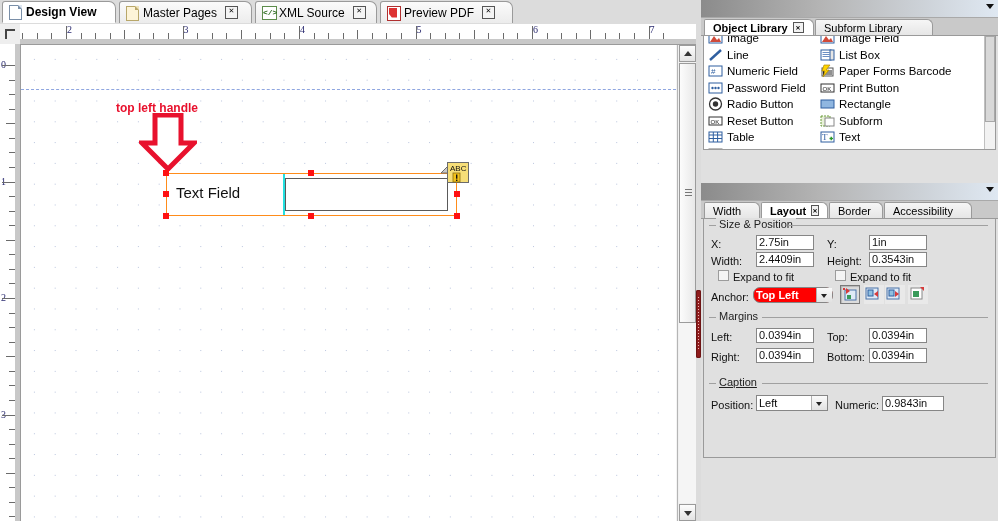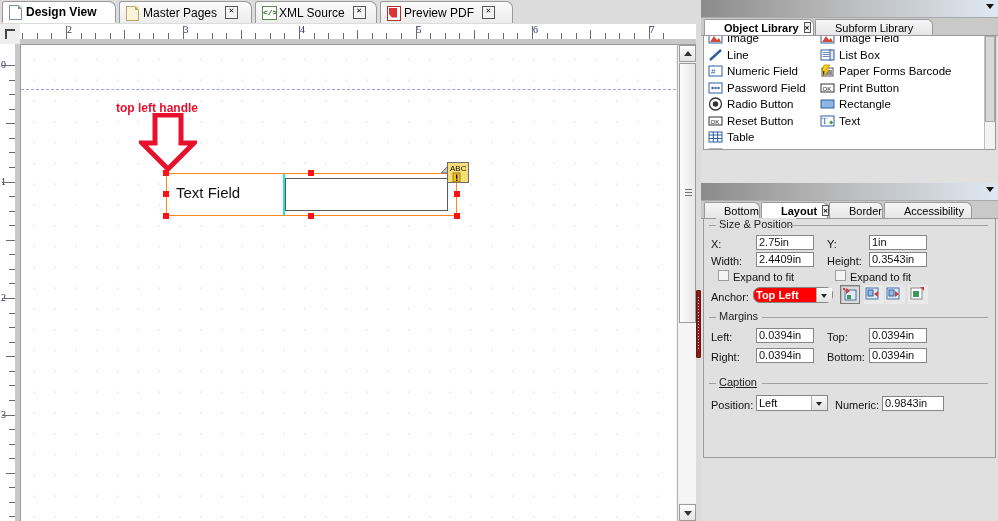--- a/index.html
+++ b/index.html
@@ -94,21 +94,21 @@
 
   .palette-title{position:relative;height:17px;
       background:linear-gradient(90deg,#8b8b8b 0%,#b4b4b4 40%,#dfe8f2 100%);
       border-bottom:1px solid #a9a9a9;}
   .palette-title .chev{position:absolute;right:4px;top:4px;width:0;height:0;
       border-style:solid;border-width:5px 4px 0 4px;border-color:#111 transparent transparent transparent;}
 
   .ptabs{position:relative;height:17px;background:#c9c9c9;border-bottom:1px solid #9a9a9a;}
   .ptab{position:absolute;top:1px;height:16px;box-sizing:border-box;
        background:linear-gradient(180deg,#f6f6f6,#e6e6e6);border:1px solid #9a9a9a;border-bottom:none;
-       border-radius:2px 6px 0 0;display:flex;align-items:center;padding:0 19px;white-space:nowrap;font-size:11px;}
+       border-radius:2px 6px 0 0;display:flex;align-items:center;padding:0 8px;white-space:nowrap;font-size:11px;}
   .ptab.active{background:#fff;font-weight:bold;z-index:3;}
   .ptab .pclose{margin-left:5px;width:9px;height:9px;border:1px solid #555;background:#f2f2f2;
        display:inline-flex;align-items:center;justify-content:center;font-size:6px;line-height:1;}
   .ptab .pclose:after{content:"\2715";}
 
   .lib-body{position:relative;height:113px;background:#fff;border:1px solid #9a9a9a;
        border-top:none;margin:0 2px;overflow:hidden;}
   .lib-col{position:absolute;top:-6px;}
   .lib-col.c1{left:4px;}
   .lib-col.c2{left:116px;}
@@ -481,20 +481,29 @@
 
         <div class="lib-item">
           <span class="li">
             <svg width="15" height="14">
                 <rect x="1" y="3" width="13" height="8" fill="#8fb6e0" stroke="#2f5fa0" stroke-width="1"></rect>
               </svg>
           </span>
           <span>Rectangle</span>
         </div>
 
+        <div class="lib-item">
+          <span class="li">
+            <svg width="15" height="14">
+                <rect x="1" y="2" width="9" height="10" fill="#e8f2d8" stroke="#6a9a3a" stroke-width="1" stroke-dasharray="2 1"></rect>
+                <rect x="5" y="4" width="9" height="8" fill="#fff" stroke="#888" stroke-width="1"></rect>
+              </svg>
+          </span>
+          <span>Subform</span>
+        </div>
 
         <div class="lib-item">
           <span class="li">
             <svg width="15" height="14">
                 <rect x="1" y="2" width="13" height="10" fill="#fff" stroke="#2f5fa0" stroke-width="1"></rect>
                 <text x="2" y="10" font-family="Liberation Serif,serif" font-size="9" fill="#2f5fa0">T</text>
                 <g stroke="#2a9a2a" stroke-width="1.4">
                   <line x1="9.5" y1="8.5" x2="13" y2="8.5"></line>
                   <line x1="11.25" y1="6.8" x2="11.25" y2="10.2"></line>
                 </g>
@@ -510,21 +519,21 @@
     </div>
 
     <div class="prop-wrap">
 
       <div class="palette-title">
         <span class="chev"></span>
       </div>
 
       <div class="ptabs">
         <div class="ptab" style="left:3px;width:56px;">
-          <span>Bottom</span>
+          <span>Width</span>
         </div>
         <div class="ptab active" style="left:60px;width:67px;">
           <span>Layout</span>
           <span class="pclose"></span>
         </div>
         <div class="ptab" style="left:128px;width:54px;">
           <span>Border</span>
         </div>
         <div class="ptab" style="left:183px;width:88px;">
           <span>Accessibility</span>

